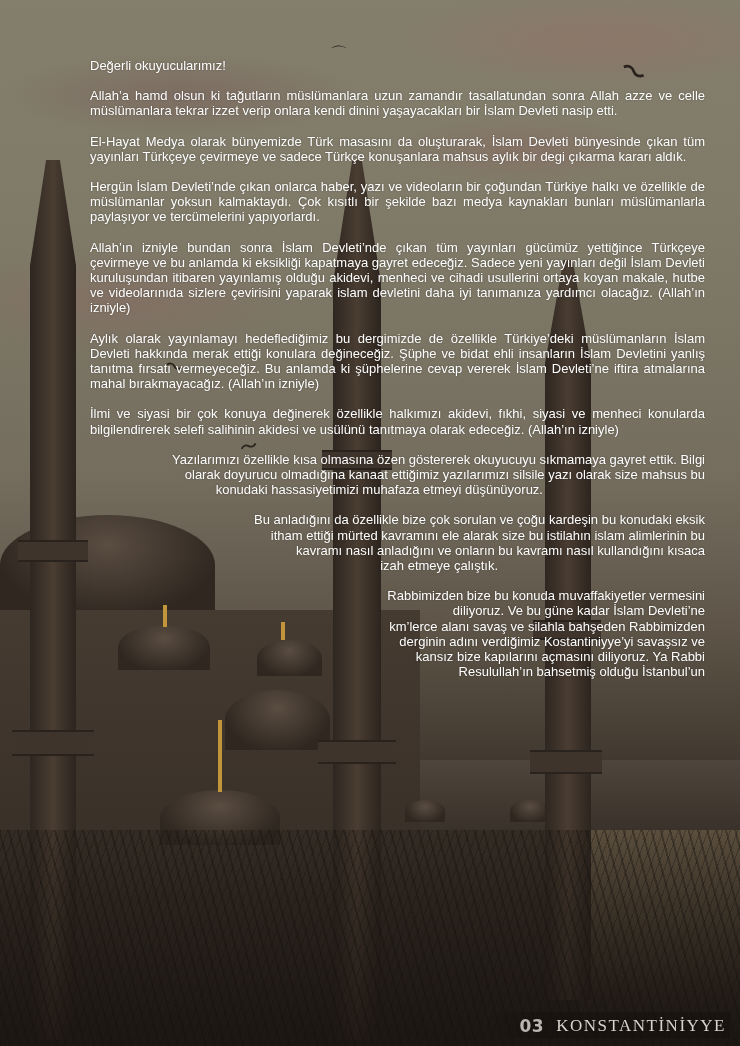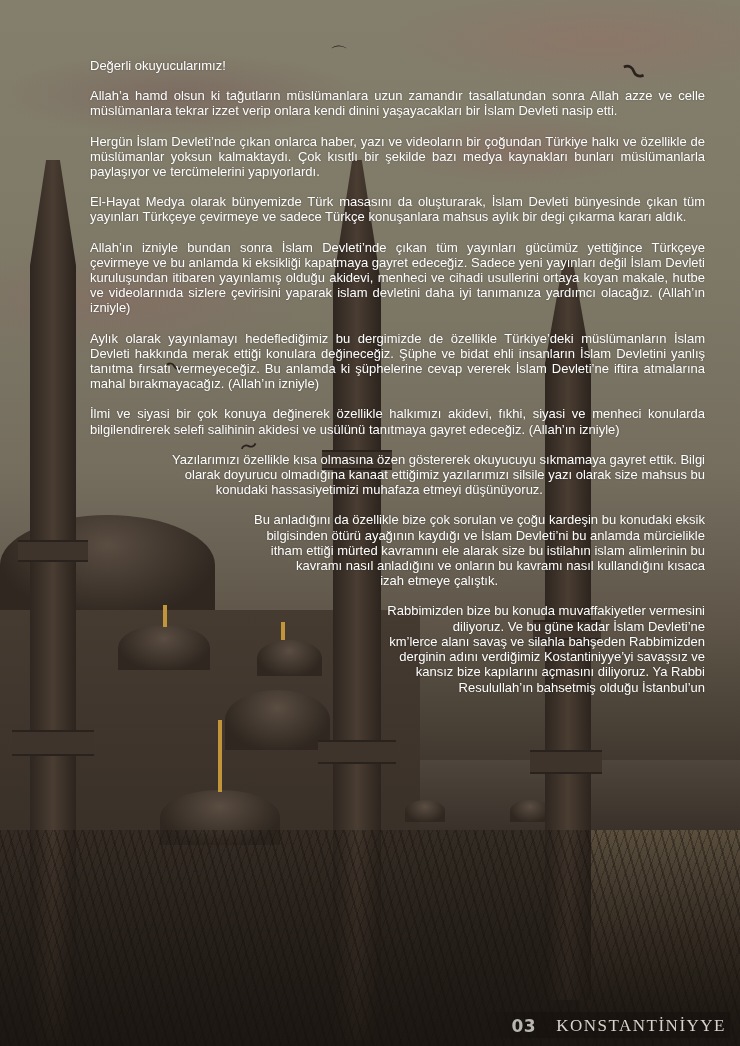--- a/index.html
+++ b/index.html
@@ -26,21 +26,21 @@
   .bird { position:absolute; color:#2a221c; font-size:18px; font-family:"DejaVu Sans", sans-serif; }
   .finial { position:absolute; width:4px; background:#c2953a; }
 
   .text { position:absolute; left:90px; top:58px; width:615px;
     font-family:"Liberation Sans", sans-serif; font-size:13px; line-height:15.2px;
     color:#ffffff; text-shadow:0 0 2px rgba(0,0,0,0.35); }
   .p { margin:0 0 15px 0; text-align:justify; text-align-last:left; }
   .p.greet { text-align:left; margin-bottom:15px; }
   .stair { margin:0 0 15px 0; }
   .stair .ln { display:block; text-align:right; white-space:nowrap; }
-  .footer { position:absolute; right:10px; bottom:8px; display:flex; align-items:flex-end; gap:20px;
+  .footer { position:absolute; right:10px; bottom:8px; display:flex; align-items:flex-end; gap:12px;
     background:linear-gradient(90deg, rgba(20,16,13,0), rgba(20,16,13,0.55) 20%); padding:4px 4px 2px 30px; }
   .page-num { font-family:"DejaVu Sans", sans-serif; font-weight:bold; font-size:17px; color:#b9b6b1; letter-spacing:0.5px; }
   .mag-title { font-family:Liberation Serif, serif; font-size:17px; color:#d8d4cc; letter-spacing:1.5px; }
 </style>
 </head>
 <body>
 
 <div class="page">
 
   <div class="bg-layer" style="inset:0;">
@@ -78,35 +78,34 @@
 
     <span class="bird" style="left:330px; top:42px;">⌒</span>
     <span class="bird" style="left:620px; top:55px; transform:rotate(30deg); font-size:26px;">〜</span>
     <span class="bird" style="left:240px; top:435px; transform:rotate(-15deg);">〜</span>
     <span class="bird" style="left:165px; top:355px; transform:rotate(20deg);">〜</span>
   </div>
 
   <div class="text">
     <p class="p greet">Değerli okuyucularımız!</p>
     <p class="p">Allah’a hamd olsun ki tağutların müslümanlara uzun zamandır tasallatundan sonra Allah azze ve celle müslümanlara tekrar izzet verip onlara kendi dinini yaşayacakları bir İslam Devleti nasip etti.</p>
+    <p class="p">El-Hayat Medya olarak bünyemizde Türk masasını da oluşturarak, İslam Devleti bünyesinde çıkan tüm yayınları Türkçeye çevirmeye ve sadece Türkçe konuşanlara mahsus aylık bir degi çıkarma kararı aldık.</p>
     <p class="p">Hergün İslam Devleti’nde çıkan onlarca haber, yazı ve videoların bir çoğundan Türkiye halkı ve özellikle de müslümanlar yoksun kalmaktaydı. Çok kısıtlı bir şekilde bazı medya kaynakları bunları müslümanlarla paylaşıyor ve tercümelerini yapıyorlardı.</p>
-    <p class="p">El-Hayat Medya olarak bünyemizde Türk masasını da oluşturarak, İslam Devleti bünyesinde çıkan tüm yayınları Türkçeye çevirmeye ve sadece Türkçe konuşanlara mahsus aylık bir degi çıkarma kararı aldık.</p>
     <p class="p">Allah’ın izniyle bundan sonra İslam Devleti’nde çıkan tüm yayınları gücümüz yettiğince Türkçeye çevirmeye ve bu anlamda ki eksikliği kapatmaya gayret edeceğiz. Sadece yeni yayınları değil İslam Devleti kuruluşundan itibaren yayınlamış olduğu akidevi, menheci ve cihadi usullerini ortaya koyan makale, hutbe ve videolarınıda sizlere çevirisini yaparak islam devletini daha iyi tanımanıza yardımcı olacağız. (Allah’ın izniyle)</p>
     <p class="p">Aylık olarak yayınlamayı hedeflediğimiz bu dergimizde de özellikle Türkiye’deki müslümanların İslam Devleti hakkında merak ettiği konulara değineceğiz. Şüphe ve bidat ehli insanların İslam Devletini yanlış tanıtma fırsatı vermeyeceğiz. Bu anlamda ki şüphelerine cevap vererek İslam Devleti’ne iftira atmalarına mahal bırakmayacağız. (Allah’ın izniyle)</p>
-    <p class="p">İlmi ve siyasi bir çok konuya değinerek özellikle halkımızı akidevi, fıkhi, siyasi ve menheci konularda bilgilendirerek selefi salihinin akidesi ve usülünü tanıtmaya gayret edeceğiz. (Allah’ın izniyle)</p>
+    <p class="p">İlmi ve siyasi bir çok konuya değinerek özellikle halkımızı akidevi, fıkhi, siyasi ve menheci konularda bilgilendirerek selefi salihinin akidesi ve usülünü tanıtmaya olarak edeceğiz. (Allah’ın izniyle)</p>
 
     <div class="stair">
       <span class="ln">Yazılarımızı özellikle kısa olmasına özen göstererek okuyucuyu sıkmamaya gayret ettik. Bilgi</span>
       <span class="ln">olarak doyurucu olmadığına kanaat ettiğimiz yazılarımızı silsile yazı olarak size mahsus bu</span>
       <span class="ln" style="padding-right:162px;">konudaki hassasiyetimizi muhafaza etmeyi düşünüyoruz.</span>
     </div>
 
     <div class="stair">
       <span class="ln">Bu anladığını da özellikle bize çok sorulan ve çoğu kardeşin bu konudaki eksik</span>
-      <span class="ln">bilgisinden ötürü ayağının kaydığı ve İslam Devleti’ni bu anlamda mürcielikle</span>
       <span class="ln">itham ettiği mürted kavramını ele alarak size bu istilahın islam alimlerinin bu</span>
       <span class="ln">kavramı nasıl anladığını ve onların bu kavramı nasıl kullandığını kısaca</span>
       <span class="ln" style="padding-right:207px;">izah etmeye çalıştık.</span>
     </div>
 
     <div class="stair">
       <span class="ln">Rabbimizden bize bu konuda muvaffakiyetler vermesini</span>
       <span class="ln">diliyoruz. Ve bu güne kadar İslam Devleti’ne</span>
       <span class="ln">km’lerce alanı savaş ve silahla bahşeden Rabbimizden</span>
       <span class="ln">derginin adını verdiğimiz Kostantiniyye’yi savaşsız ve</span>

